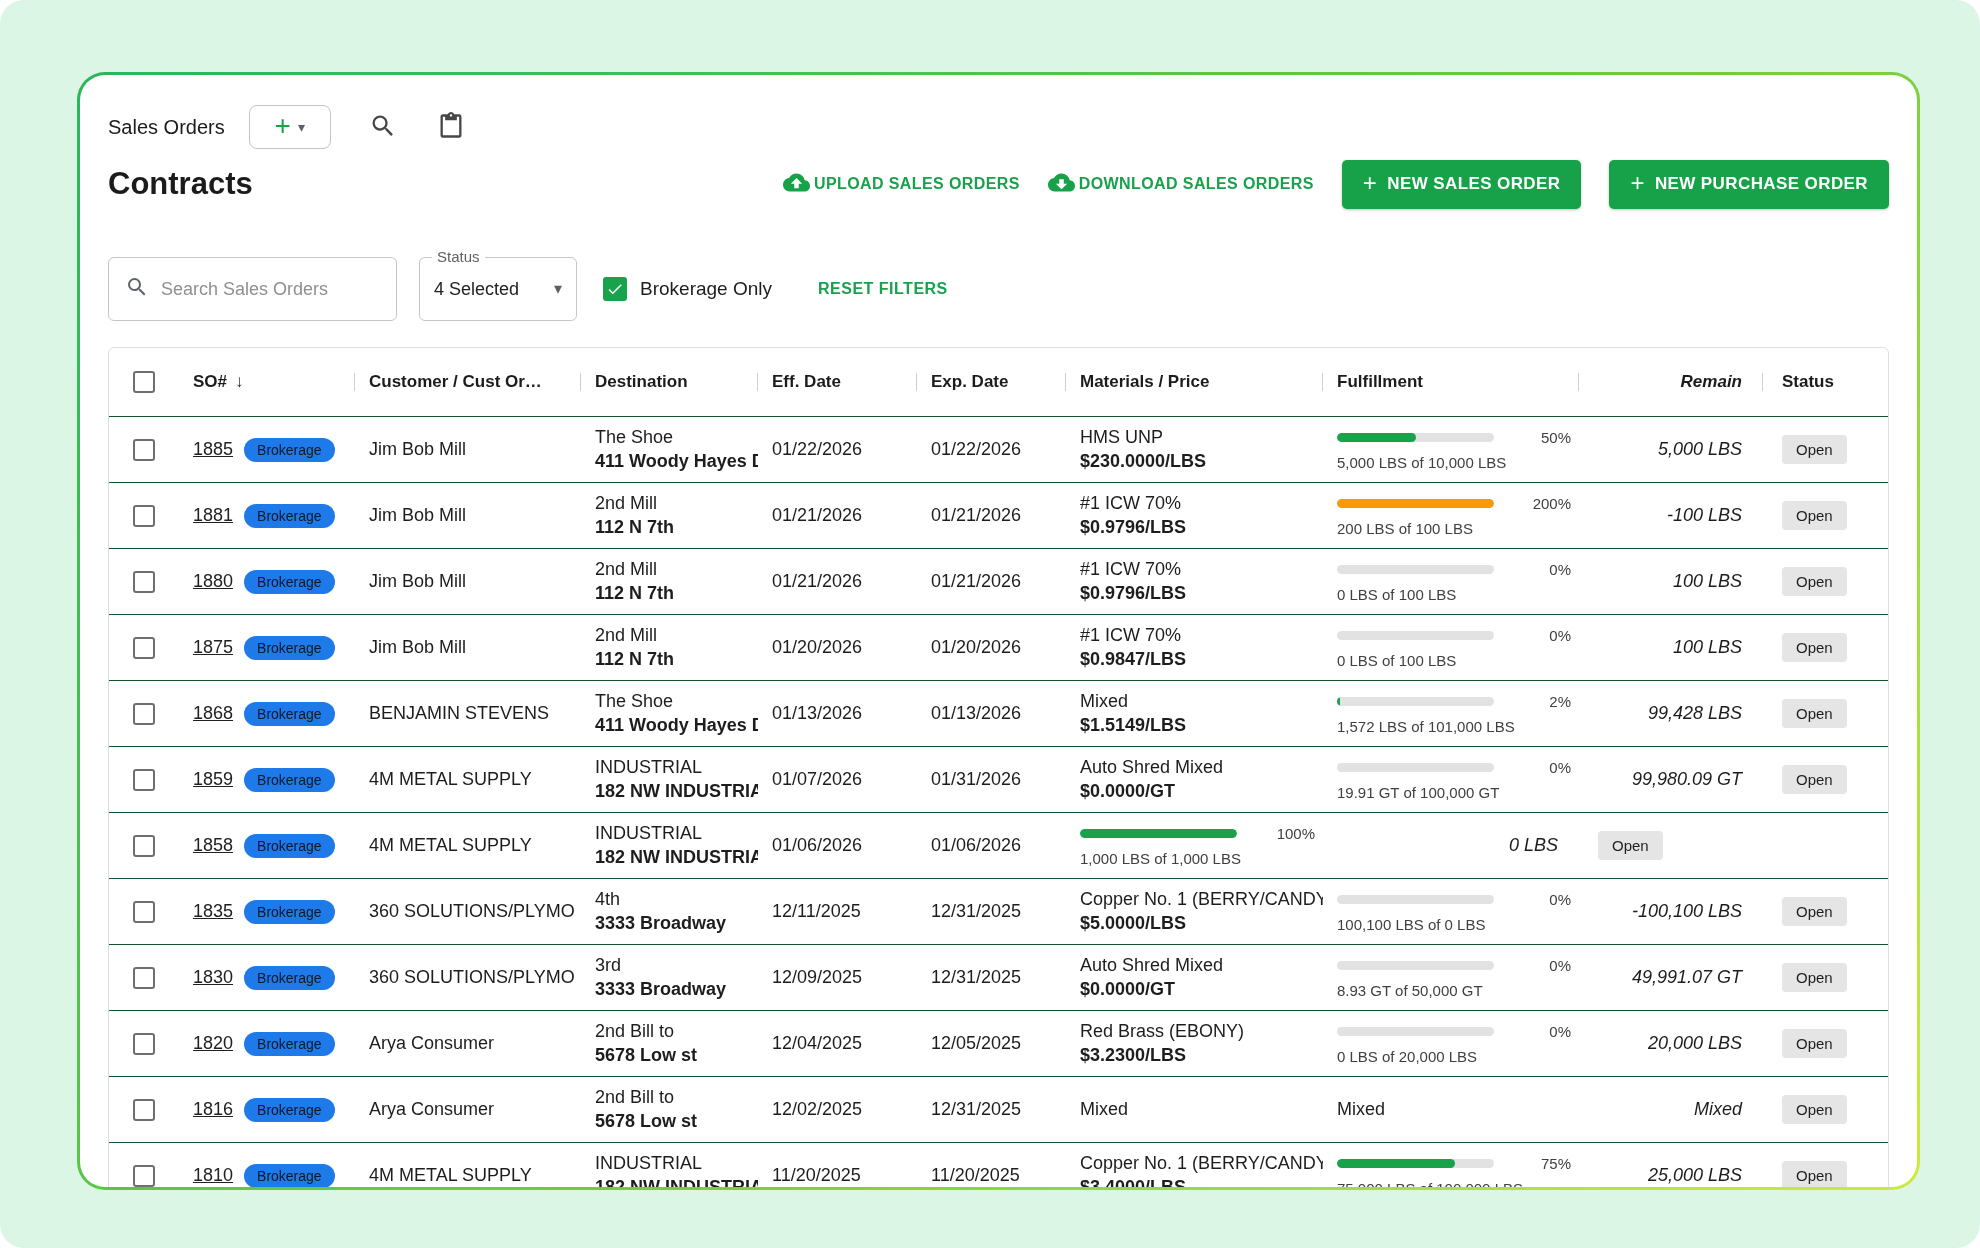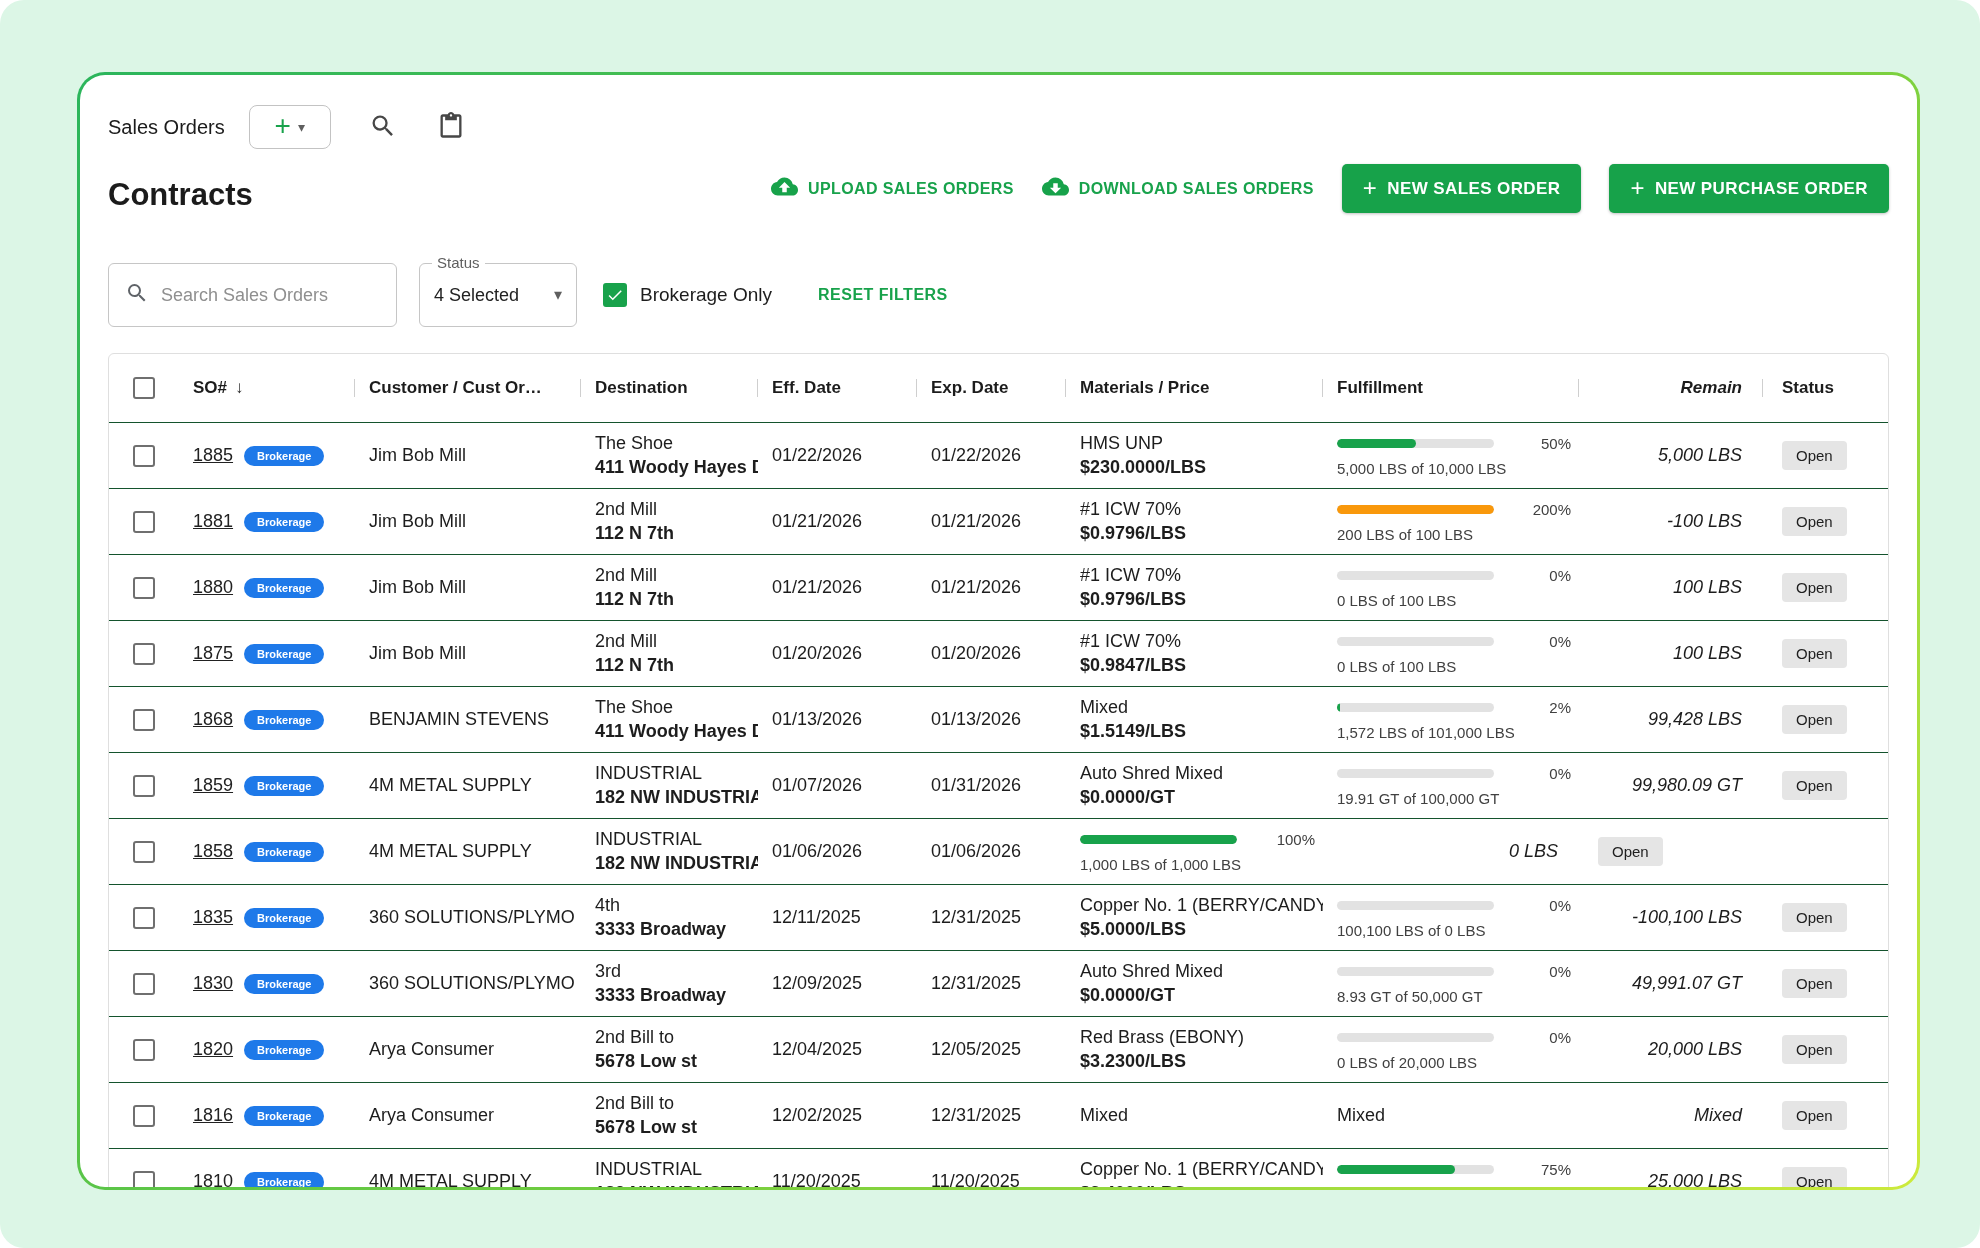--- a/index.html
+++ b/index.html
@@ -35,25 +35,25 @@
     border: 1px solid #c3c3c3; border-radius: 8px;
     display: flex; align-items: center; justify-content: center; gap: 7px;
     background: #fff; cursor: pointer;
   }
   .add-split-btn .plus { color: #18a24b; font-size: 28px; font-weight: 400; line-height: 1; margin-top: -3px; }
   .caret { color: #5f5f5f; font-size: 14px; line-height: 1; }
   .icon-btn { margin-left: 38px; background: none; border: none; cursor: pointer; display: flex; align-items: center; }
   .icon-btn + .icon-btn { margin-left: 40px; }
 
   
-  .page-head { display: flex; align-items: flex-end; margin-top: 16px; height: 46px; }
+  .page-head { display: flex; align-items: center; margin-top: 10px; height: 46px; }
   .page-title { font-size: 31px; font-weight: 600; color: #1b1b1b; }
   .head-actions { margin-left: auto; display: flex; align-items: center; gap: 28px; }
   .text-link {
-    display: flex; align-items: center; gap: 10px;
+    display: flex; align-items: center; gap: 4px;
     color: #18a24b; font-size: 16px; font-weight: 700; letter-spacing: .4px;
     background: none; border: none; cursor: pointer;
   }
   .btn {
     display: flex; align-items: center; gap: 10px;
     background: #17a24a; color: #fff;
     height: 49px; padding: 0 21px; border: none; border-radius: 5px;
     font-size: 17px; font-weight: 600; letter-spacing: .4px;
     box-shadow: 0 1px 3px rgba(0,0,0,.25); cursor: pointer;
     font-family: inherit;
@@ -122,22 +122,22 @@
   .th.right, .td.right { text-align: right; padding-right: 21px; font-style: italic; }
   .sort-arrow { font-size: 17px; font-weight: 600; color: #2c2c2c; margin-left: 8px; }
   .tr { height: 66px; border-top: 1px solid #14532d; background: #fff; }
   .td { padding: 0 8px 0 14px; font-size: 18px; white-space: nowrap; overflow: hidden; }
   .td.center { display: flex; justify-content: center; padding: 0; }
   .two-line .l1 { font-size: 18px; line-height: 1.32; }
   .two-line .l2 { font-size: 18px; line-height: 1.32; font-weight: 700; }
   .so-cell { display: flex; align-items: center; gap: 11px; }
   .so-link { color: #212121; font-weight: 500; text-decoration: underline; cursor: pointer; }
   .badge {
-    background: #1e79e9; color: #ffffff;
-    font-size: 11px; font-weight: 700;
+    background: #1e79e9; color: #0f172a;
+    font-size: 14px; font-weight: 400;
     padding: 4px 13px; border-radius: 999px; white-space: nowrap;
   }
   .pill {
     display: inline-block; background: #e5e5e5; color: #1f1f1f;
     font-size: 15px; font-weight: 500;
     padding: 6px 14px; border-radius: 4px;
   }
   .ful-cell { display: flex; flex-direction: column; justify-content: center; height: 100%; }
   .ful-top { display: flex; align-items: center; width: 100%; }
   .track { width: 157px; height: 9px; background: #e2e2e2; border-radius: 6px; overflow: hidden; }

